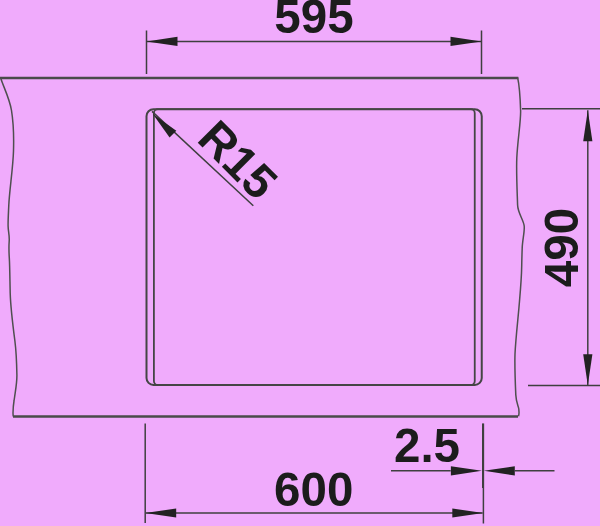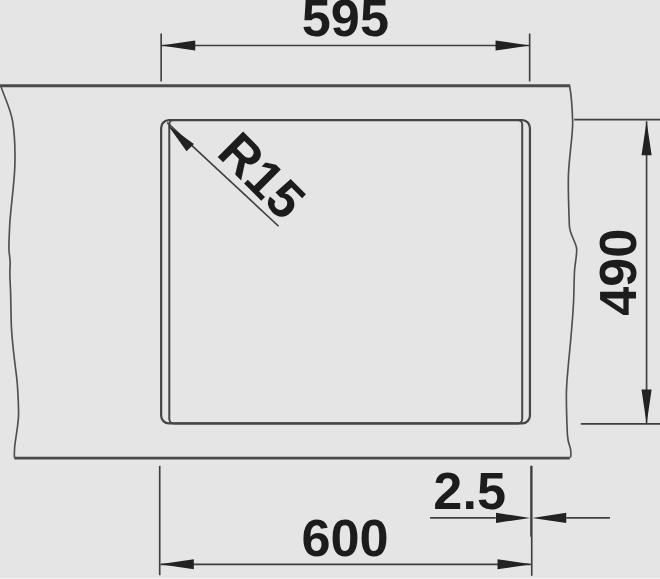--- a/index.html
+++ b/index.html
@@ -1,16 +1,16 @@
 <!DOCTYPE html>
 <html><head>
 <meta charset="utf-8">
 <style>
   html,body{margin:0;padding:0;background:#ffffff;}
-  .wrap{width:600px;height:526px;position:relative;overflow:hidden;background:#e5e5e5;}
+  .wrap{width:600px;height:526px;position:relative;overflow:hidden;background:#f0abfc;}
   text{font-family:"Liberation Sans", sans-serif;font-weight:bold;fill:#1c1c1c;}
 </style>
 </head>
 <body>
 
 <div class="wrap">
 <svg width="600" height="526" viewBox="0 0 600 526" xmlns="http://www.w3.org/2000/svg">
 
   <line x1="0" y1="78" x2="518.3" y2="78" stroke="#4a4a4a" stroke-width="2.6"></line>
 

